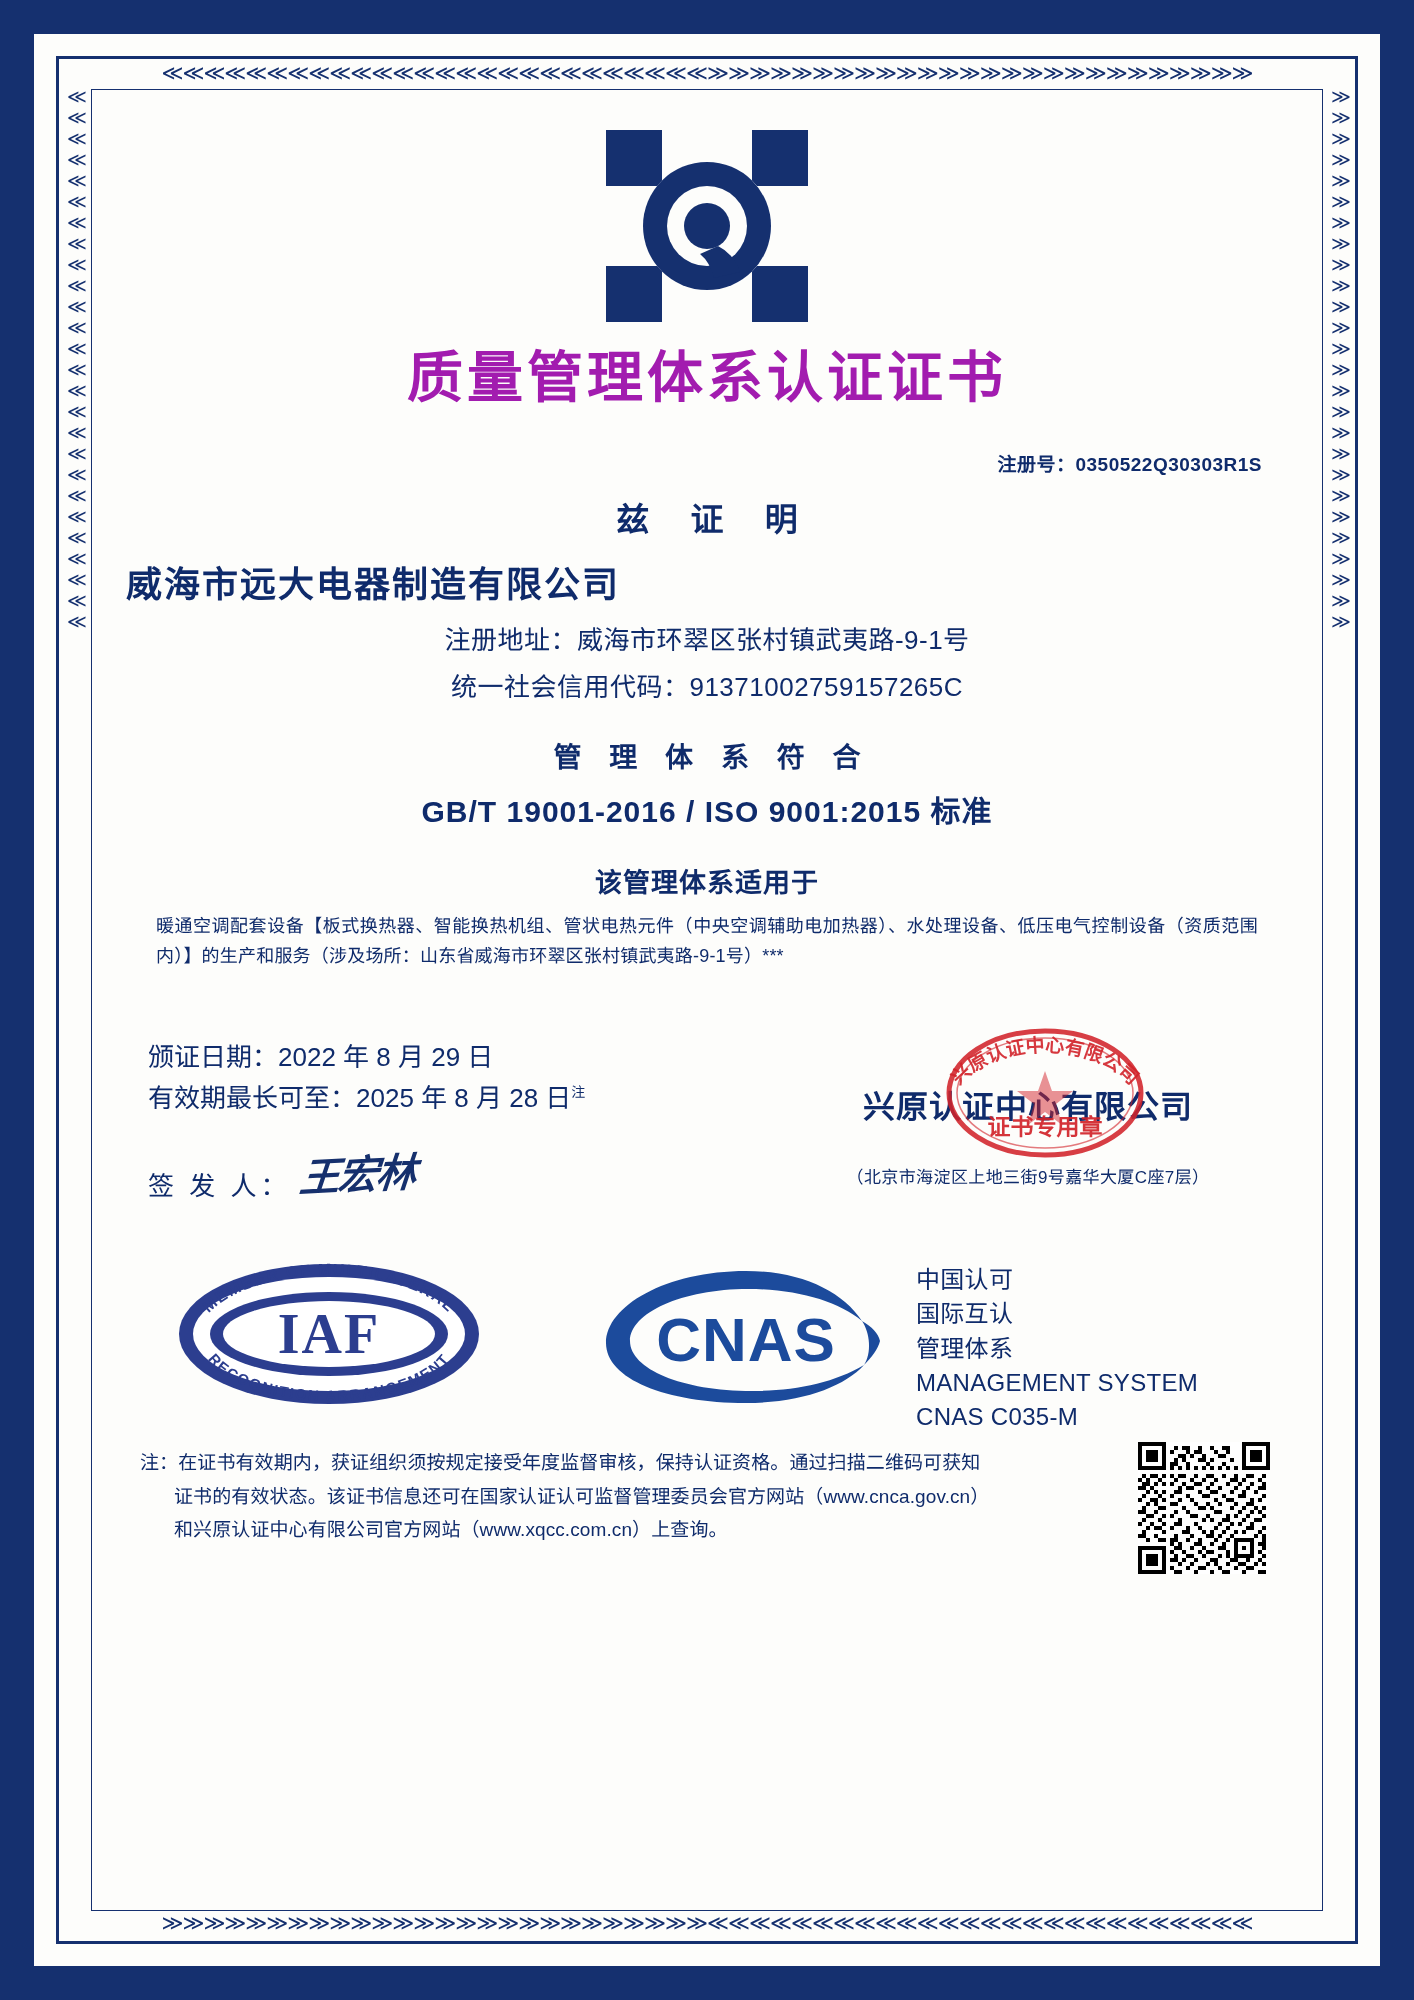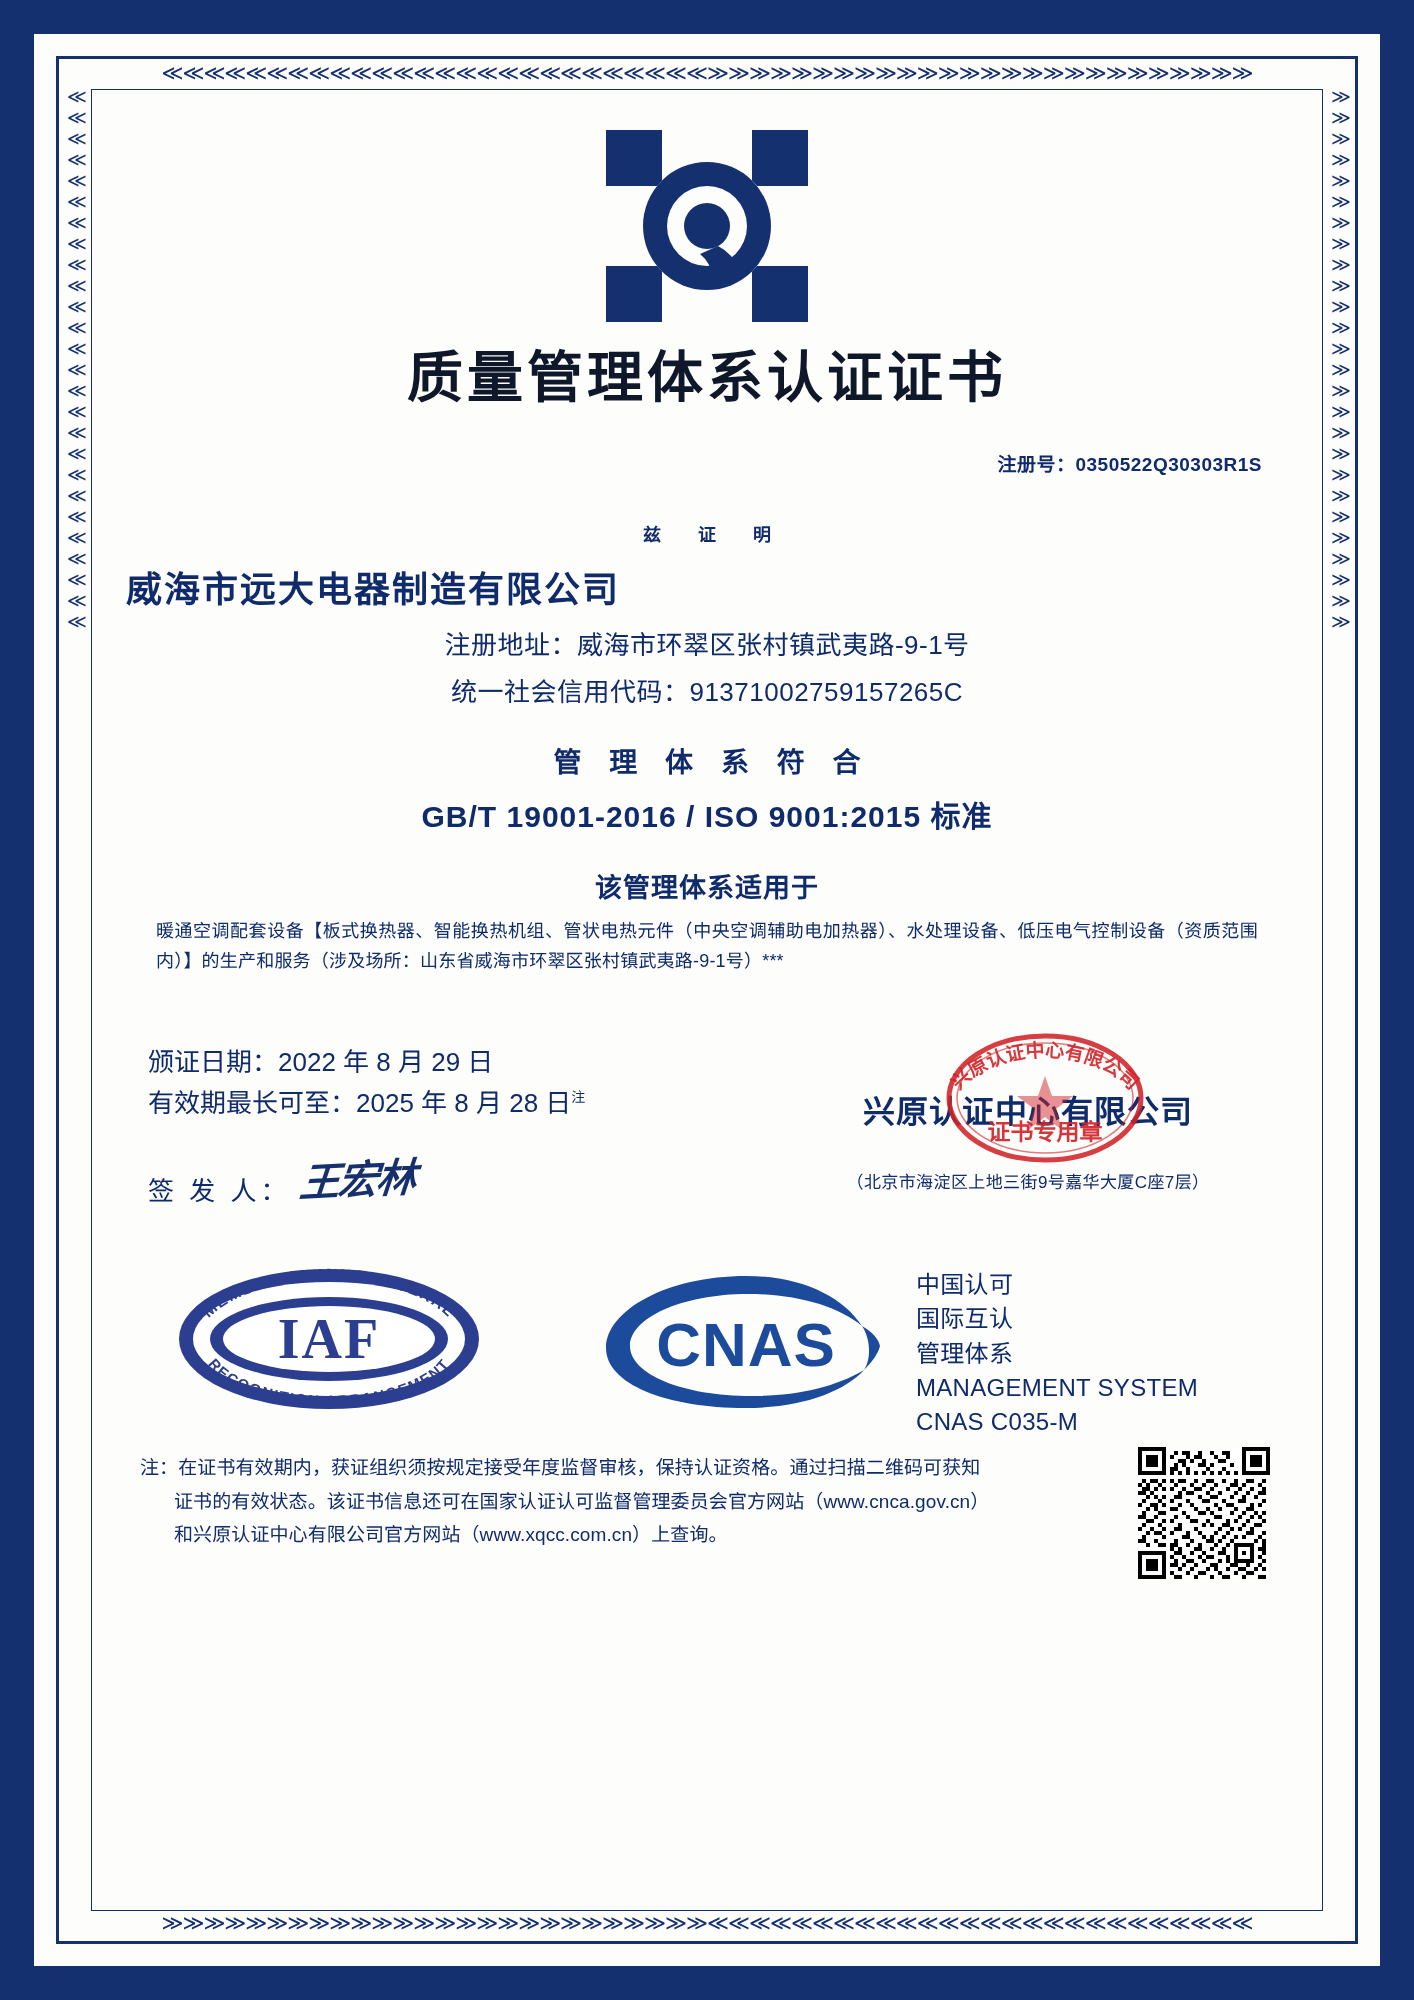--- a/index.html
+++ b/index.html
@@ -91,41 +91,41 @@
   }
   .logo-svg { display: inline-block; }
 
   
   .cert-title {
     text-align: center;
     font-family: "DejaVu Sans", "Liberation Sans", sans-serif;
     font-size: 56px;
     font-weight: bold;
     letter-spacing: 4px;
-    color: #0f172a;
+    color: #a21caf;
     margin-top: 6px;
   }
 
   
   .reg-line {
     text-align: right;
     font-size: 19px;
     font-weight: bold;
     margin-top: 36px;
     padding-right: 26px;
     letter-spacing: 0.5px;
   }
 
   
   .certify-word {
     text-align: center;
-    font-size: 18px;
+    font-size: 33px;
     font-weight: bold;
     letter-spacing: 16px;
-    margin-top: 44px;
+    margin-top: 17px;
     padding-left: 16px;
   }
   .company-name {
     text-align: left;
     font-size: 36px;
     font-weight: bold;
     letter-spacing: 2px;
     margin-top: 14px;
   }
   .addr-line {

